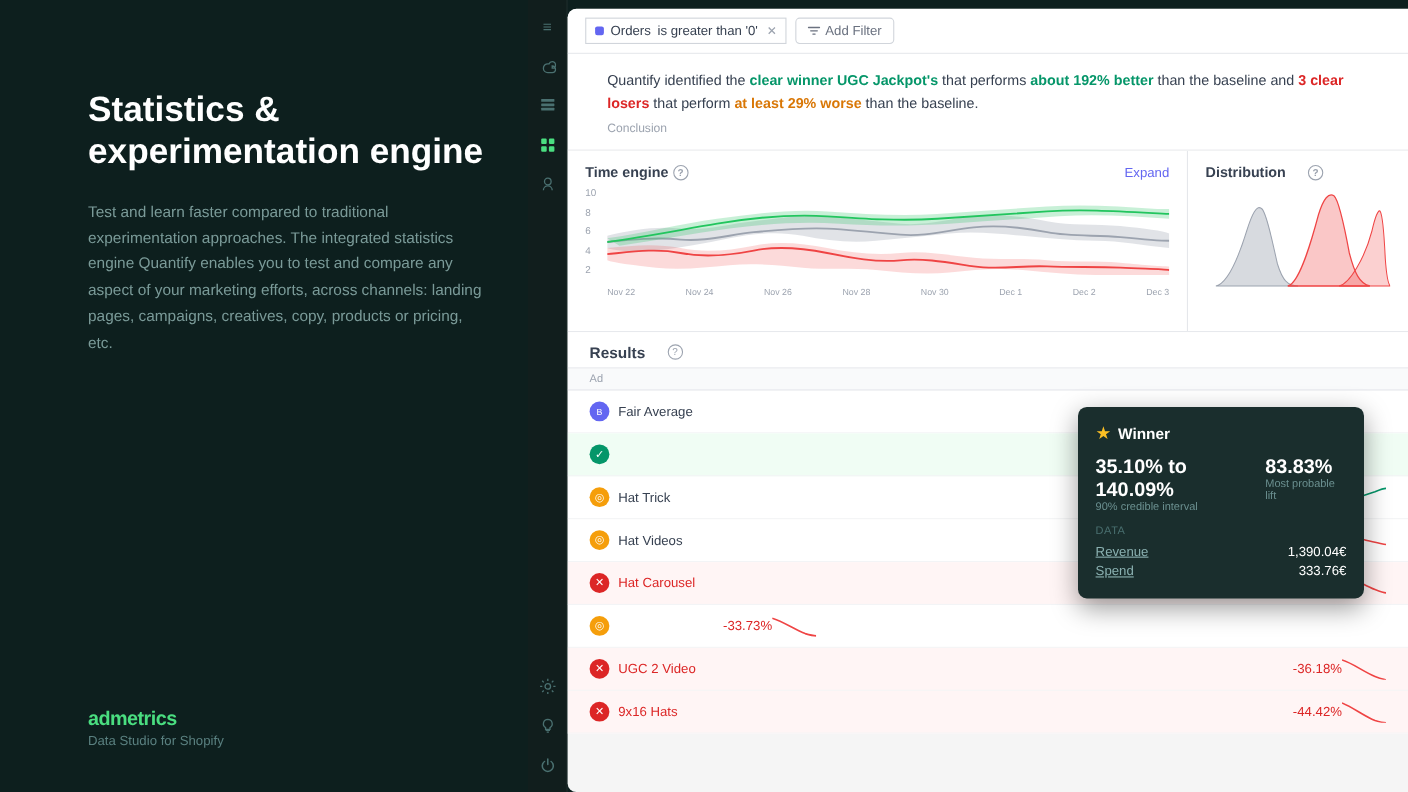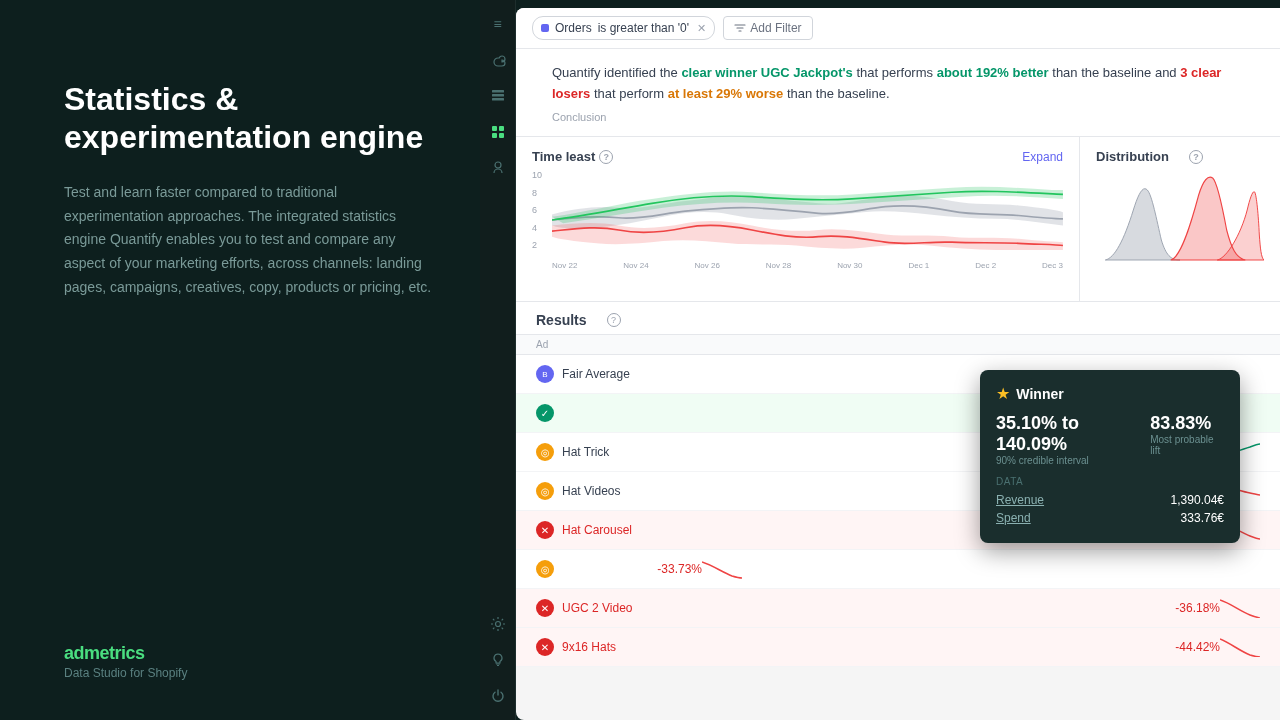--- a/index.html
+++ b/index.html
@@ -9,21 +9,21 @@
       overflow: hidden;
       font-family: -apple-system, BlinkMacSystemFont, 'Segoe UI', sans-serif;
       background: #0d1f1e;
       display: flex;
     }
 
     
     .left-panel {
       width: 480px;
       min-width: 480px;
-      padding: 80px 40px 40px 64px;
+      padding: 80px 40px 40px 80px;
       color: #fff;
       display: flex;
       flex-direction: column;
       justify-content: flex-end;
     }
     .left-content {}
     .left-title {
       font-size: 32px;
       font-weight: 700;
       color: #fff;
@@ -105,21 +105,21 @@
       gap: 8px;
       border-bottom: 1px solid #e5e7eb;
       box-shadow: 0 1px 3px rgba(0,0,0,0.05);
     }
     .filter-chip {
       display: flex;
       align-items: center;
       gap: 6px;
       background: #fff;
       border: 1px solid #d1d5db;
-      border-radius: 11px;
+      border-radius: 0;
       padding: 4px 8px;
       font-size: 12px;
       color: #374151;
     }
     .filter-chip .dot {
       width: 8px; height: 8px;
       background: #6366f1;
       border-radius: 2px;
     }
     .filter-chip .close-btn {
@@ -498,21 +498,21 @@
         <span>than the baseline.</span>
       </div>
       <div class="conclusion-label">Conclusion</div>
     </div>
 
     <div class="analysis-section">
 
       <div class="time-series-panel">
         <div class="panel-header">
           <div class="panel-title">
-            <span>Time least</span>
+            <span>Time engine</span>
             <span class="help-icon">?</span>
           </div>
           <a class="expand-link">Expand</a>
         </div>
         <div class="chart-area">
           <div class="chart-y-labels">
             <span>10</span>
               <span>8</span>
               <span>6</span>
               <span>4</span>

